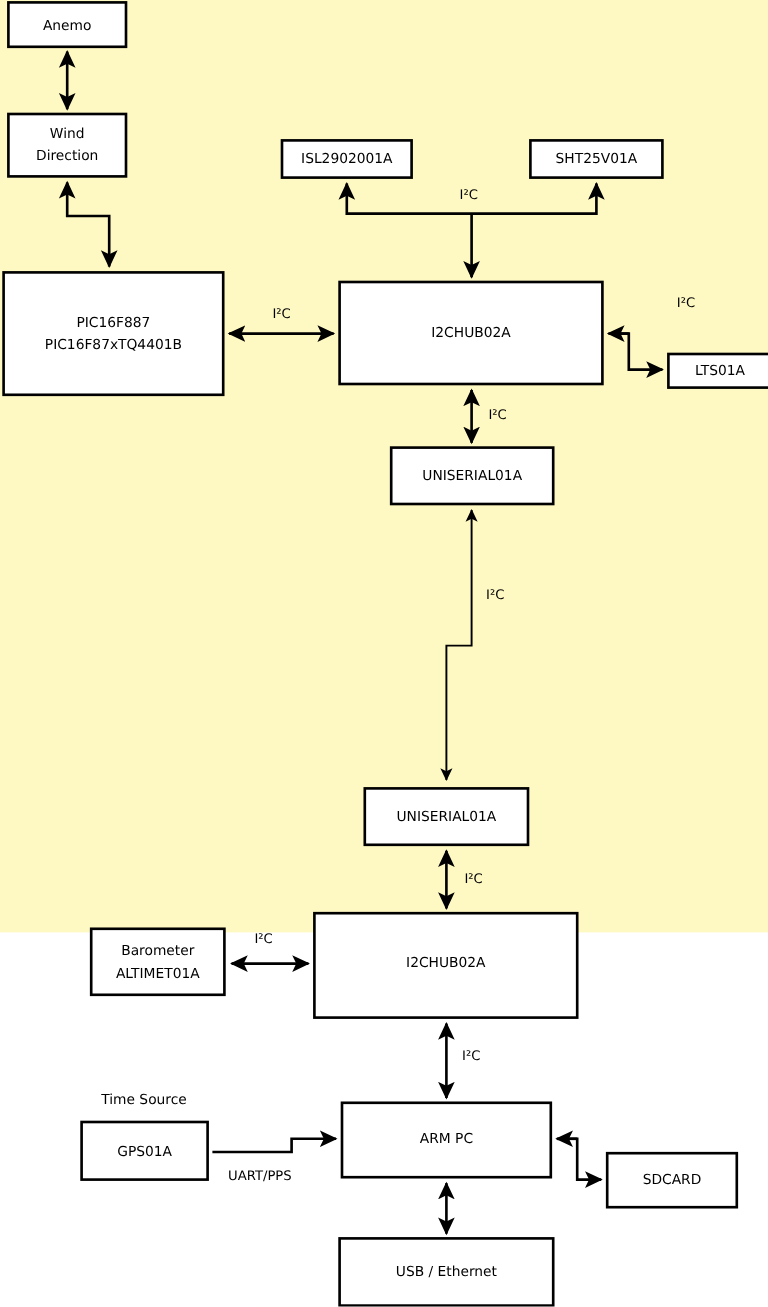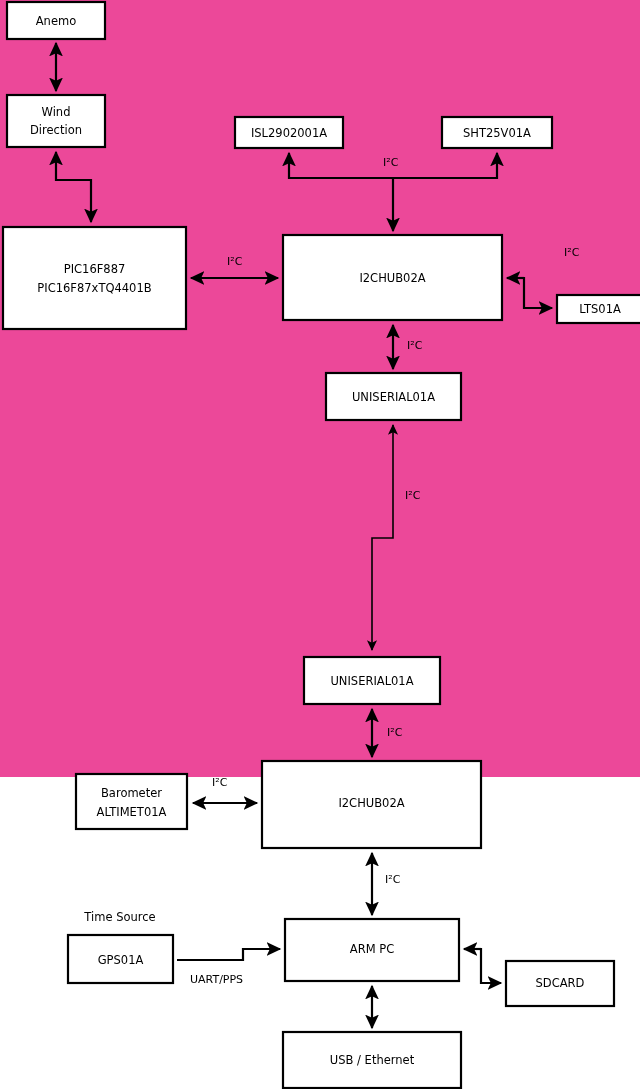--- a/index.html
+++ b/index.html
@@ -11,21 +11,21 @@
   body {
     width: 640px;
     height: 1089px;
     overflow: hidden;
     font-family: "DejaVu Sans", sans-serif;
   }
   #diagram-root {
     position: relative;
     width: 640px;
     height: 777px;
-    background: #ec4899;
+    background: #fef9c3;
   }
   svg#diagram {
     display: block;
     width: 640px;
     height: 1089px;
   }
   .node-box {
     fill: #ffffff;
     stroke: #000000;
     stroke-width: 2.2;

